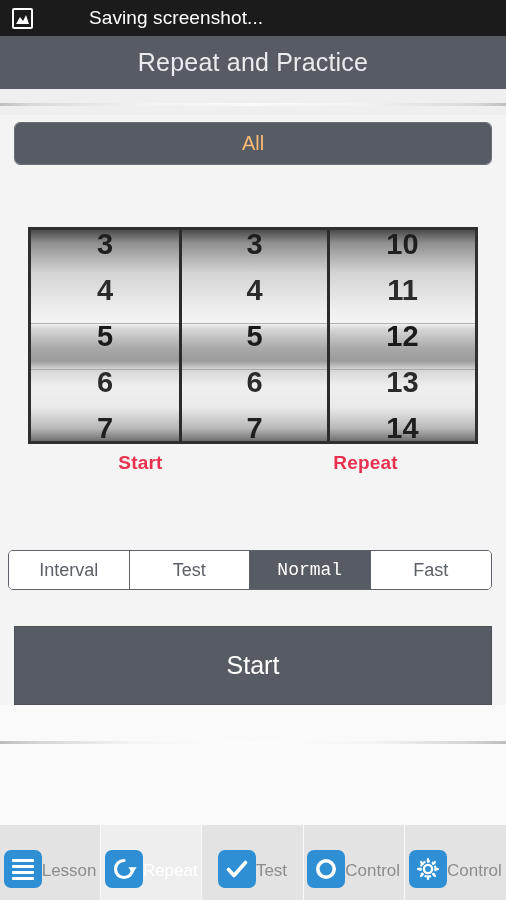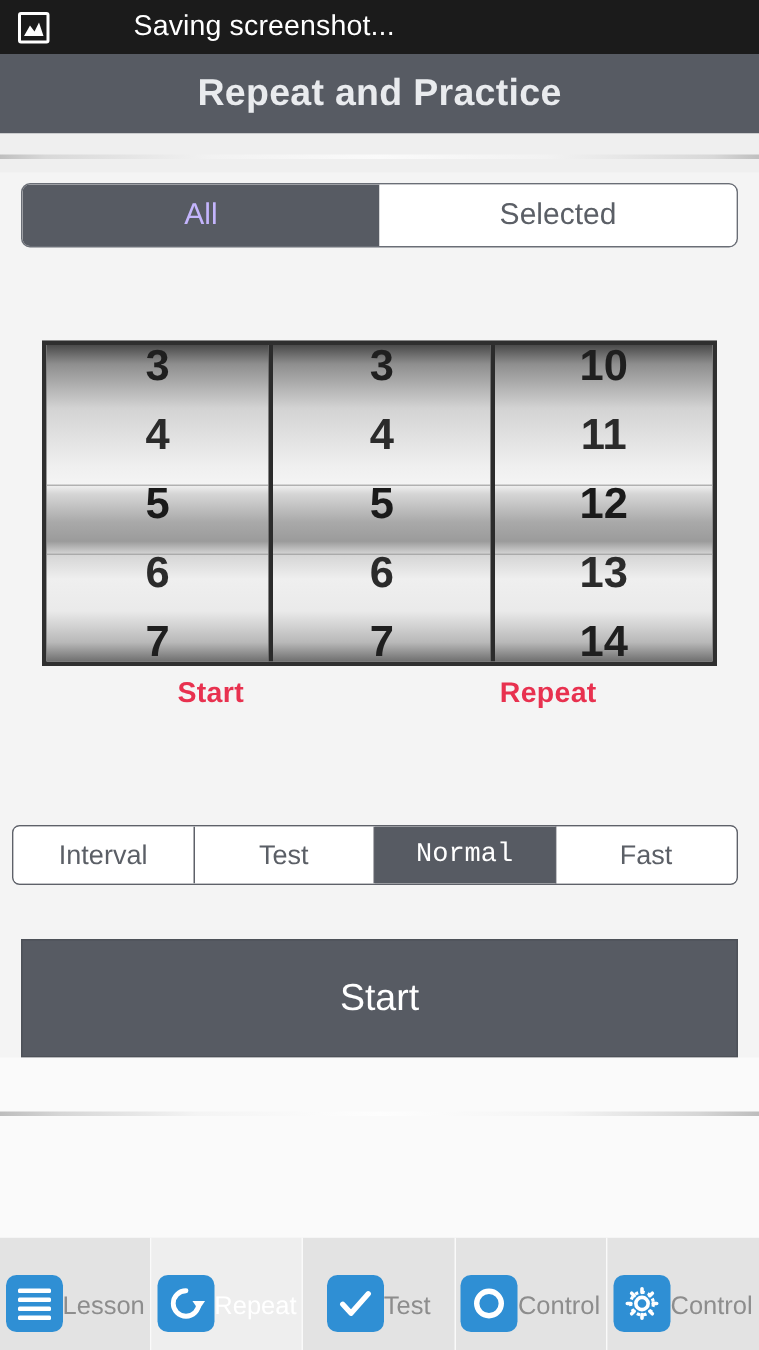--- a/index.html
+++ b/index.html
@@ -45,21 +45,21 @@
   
   .titlebar {
     flex: 0 0 53px;
     height: 53px;
     background: #575b63;
     display: flex; align-items: center; justify-content: center;
   }
   .titlebar-text {
     color: #e9ebee;
     font-size: 25px;
-    font-weight: bold;
+    font-weight: normal;
     letter-spacing: 0.2px;
   }
 
   
   .header-shadow {
     flex: 0 0 26px;
     height: 26px;
     background: #efefef;
     position: relative;
   }
@@ -93,21 +93,21 @@
   }
   .scope-tab {
     flex: 1 1 50%;
     display: flex; align-items: center; justify-content: center;
     font-size: 20px;
     color: #5b5f66;
     background: #ffffff;
   }
   .scope-tab.active {
     background: #575b63;
-    color: #c4b5fd;
+    color: #fdba74;
   }
 
   
   .picker-area {
     margin-top: 62px;
     padding: 0 28px;
   }
   .picker {
     height: 217px;
     display: flex;
@@ -279,23 +279,20 @@
     <span class="titlebar-text">Repeat and Practice</span>
   </div>
 
   <div class="header-shadow"></div>
 
   <div class="content">
 
     <div class="scope-tabs">
       <div class="scope-tab active">
         <span>All</span>
-      </div>
-      <div class="scope-tab">
-        <span>Selected</span>
       </div>
     </div>
 
     <div class="picker-area">
       <div class="picker">
 
         <div class="wheel">
           <div class="wheel-items">
             <div class="wheel-item edge">3</div>
             <div class="wheel-item">4</div>

